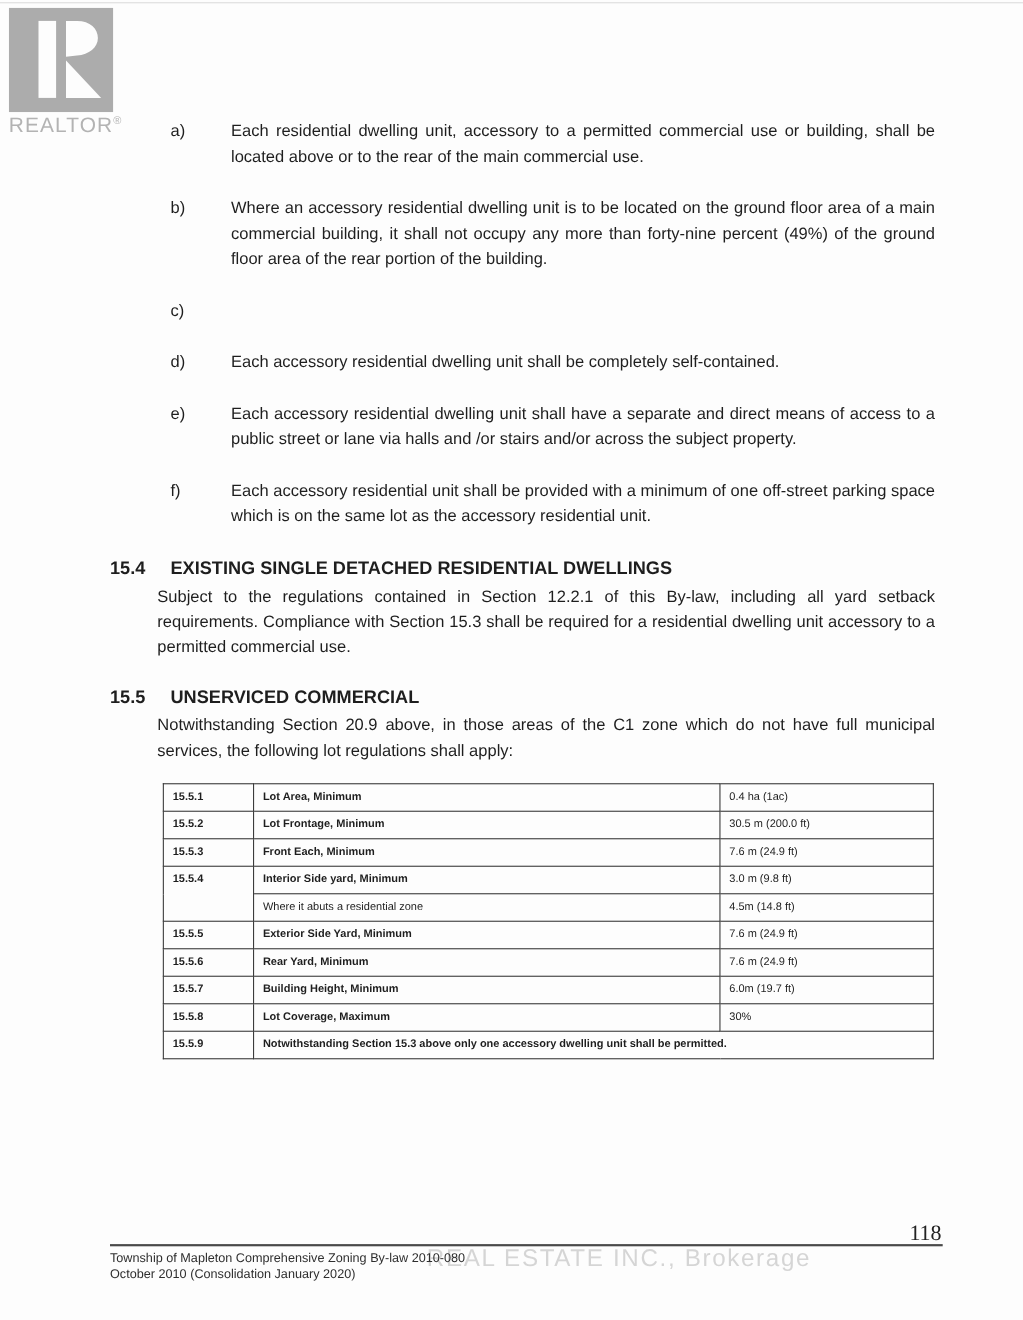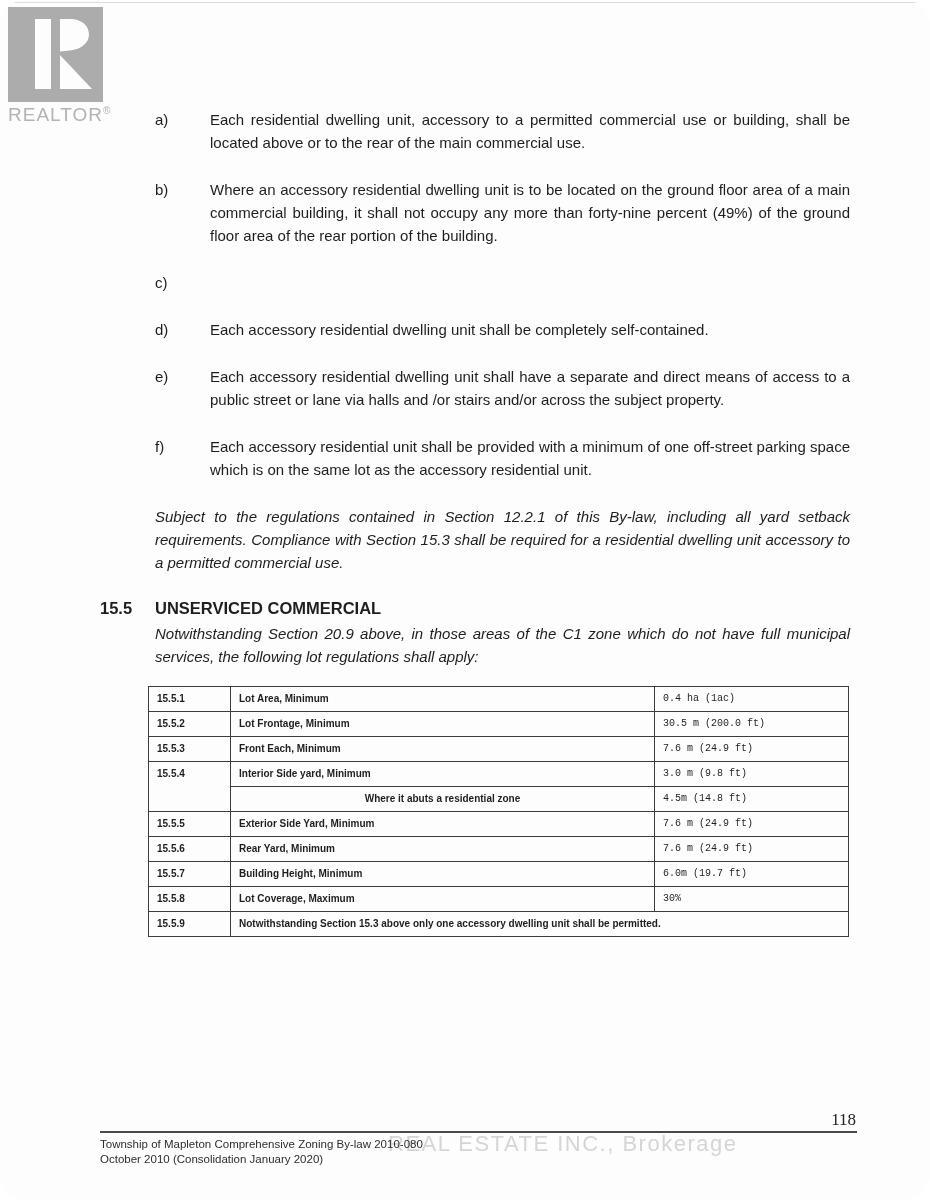--- a/index.html
+++ b/index.html
@@ -5,21 +5,20 @@
   * { box-sizing: border-box; }
   html, body { margin: 0; padding: 0; background: #ffffff; }
   .page {
     position: relative;
     width: 930px;
     height: 1200px;
     background: #fdfdfd;
     font-family: "Liberation Sans", sans-serif;
     color: #1e1e1e;
     overflow: hidden;
-    border-radius: 25px;
   }
   .top-edge-line {
     position: absolute; top: 2px; left: 0; width: 100%; height: 1px;
     background: #dcdcdc;
   }
 
   
   .logo { position: absolute; left: 8px; top: 7px; width: 110px; }
   .logo-box { display: block; }
   .logo-text {
@@ -37,49 +36,49 @@
   }
   .clause-label { flex: 0 0 55px; }
   .clause-text { flex: 1; text-align: justify; }
 
   .section { margin-top: 22px; }
   .section-heading {
     display: flex; font-weight: bold; font-size: 16.5px; line-height: 25px;
     margin-bottom: 1px;
   }
   .section-number { flex: 0 0 55px; }
-  .section-body { margin-left: 55px; font-style: italic; }
+  .section-body { margin-left: 43px; }
   .section-body p {
     margin: 0 0 21px 0; font-size: 15px; line-height: 23px;
     text-align: justify;
   }
   .section-body p:last-child { margin-bottom: 0; }
 
   
   .zoning-table {
     border-collapse: collapse; margin: 18px 0 0 48px; width: 700px;
     font-size: 10px; table-layout: fixed;
   }
   .zoning-table td {
     border: 1.6px solid #3c3c3c; padding: 1px 8px; line-height: 22px;
     vertical-align: top; overflow: hidden;
   }
   .col-num { width: 82px; }
   .col-label { width: 424px; }
   .col-value { width: 194px; }
   .cell-number { font-weight: bold; }
   .cell-label { font-weight: bold; }
-  .cell-label.plain { font-weight: bold; text-align: center; }
-  .cell-value { font-weight: normal; font-family: Liberation Mono, monospace; }
+  .cell-label.plain { font-weight: normal; }
+  .cell-value { font-weight: normal; }
   .span-cell { font-weight: bold; text-align: justify; }
 
   
   .page-number {
     position: absolute; right: 74px; top: 1110px;
-    font-family: "Liberation Serif", serif; font-size: 17px; color: #222;
+    font-family: "Liberation Serif", serif; font-size: 20px; color: #222;
   }
   .footer-rule {
     position: absolute; left: 100px; right: 73px; top: 1131px; height: 2px;
     background: #4a4a4a;
   }
   .footer-lines {
     position: absolute; left: 100px; top: 1137px;
     font-size: 11.5px; line-height: 15px; color: #2e2e2e;
   }
   .watermark {
@@ -124,20 +123,24 @@
     <div class="clause">
       <div class="clause-label">e)</div>
       <div class="clause-text">Each accessory residential dwelling unit shall have a separate and direct means of access to a public street or lane via halls and /or stairs and/or across the subject property.</div>
     </div>
     <div class="clause">
       <div class="clause-label">f)</div>
       <div class="clause-text">Each accessory residential unit shall be provided with a minimum of one off-street parking space which is on the same lot as the accessory residential unit.</div>
     </div>
 
     <div class="section">
+      <div class="section-heading">
+        <div class="section-number">15.4</div>
+        <div class="section-title">EXISTING SINGLE DETACHED RESIDENTIAL DWELLINGS</div>
+      </div>
       <div class="section-body">
         <p>Subject to the regulations contained in Section 12.2.1 of this By-law, including all yard setback requirements. Compliance with Section 15.3 shall be required for a residential dwelling unit accessory to a permitted commercial use.</p>
       </div>
     </div>
 
     <div class="section">
       <div class="section-heading">
         <div class="section-number">15.5</div>
         <div class="section-title">UNSERVICED COMMERCIAL</div>
       </div>

